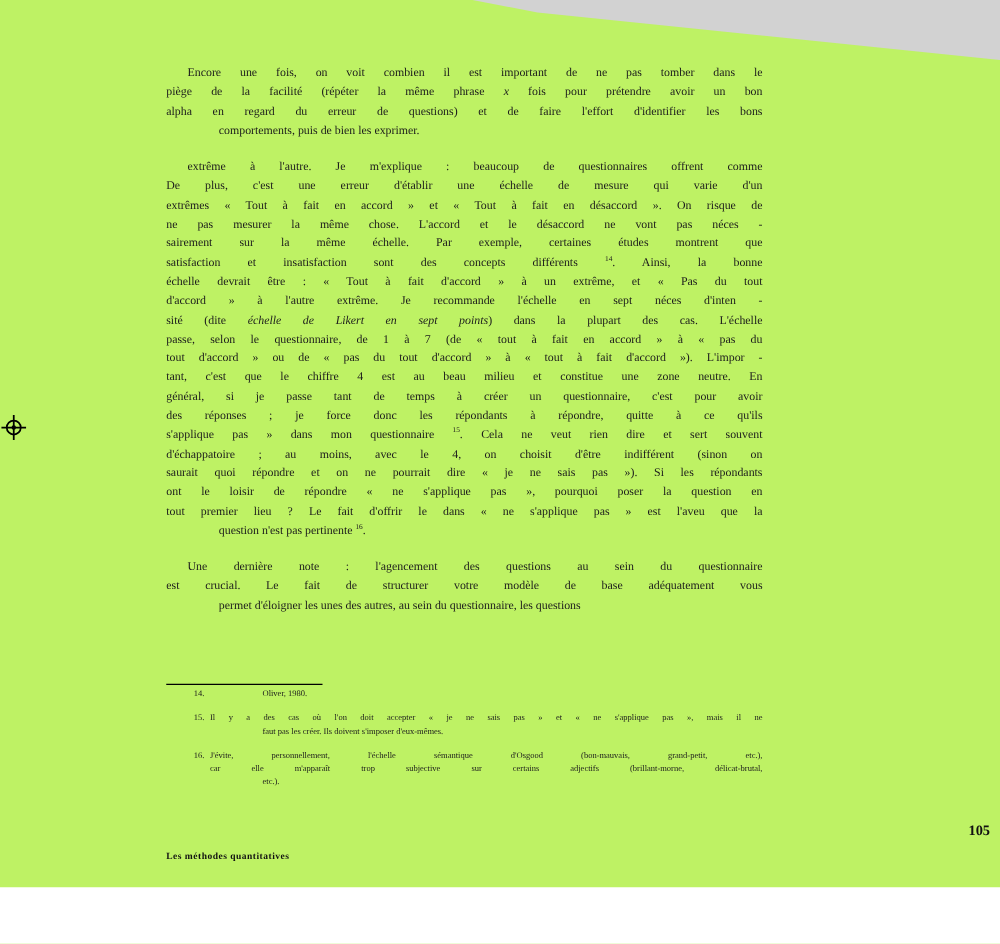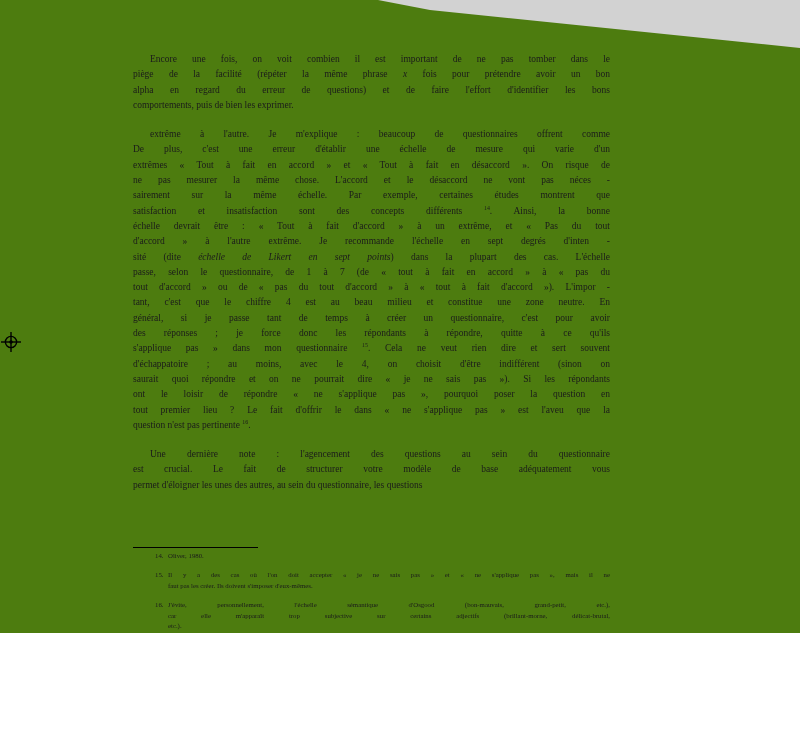--- a/index.html
+++ b/index.html
@@ -1,21 +1,21 @@
 <!DOCTYPE html>
 <html><head>
 <meta charset="utf-8">
 <style>
   * { margin: 0; padding: 0; box-sizing: border-box; }
   html, body { background: #ffffff; }
   .canvas {
     position: relative;
     width: 800px;
-    height: 633px;
-    background: #4d7c0f;
+    height: 710px;
+    background: #bef264;
     overflow: hidden;
     font-family: "Liberation Serif", "DejaVu Serif", serif;
     color: #141414;
   }
   
   .curl {
     position: absolute;
     top: 0; left: 0;
     width: 800px; height: 55px;
     background: #d2d2d2;
@@ -29,21 +29,21 @@
     left: 133px; top: 52px; width: 477px;
   }
   .para { margin-bottom: 14px; }
   .tl {
     font-size: 9.5px;
     line-height: 15.3px;
     text-align: justify;
     text-align-last: justify;
     color: #1b1b1b;
   }
-  .tl.last { text-align-last: left; }
+  .tl.last { text-align-last: left; margin-left: 42px; }
   .para .tl:first-child { text-indent: 17px; }
   sup { font-size: 0.62em; line-height: 0; vertical-align: super; }
   
   .fn-rule {
     position: absolute;
     left: 133px; top: 547px;
     width: 125px; height: 1px;
     background: #000;
   }
   .footnotes {
@@ -116,21 +116,21 @@
           <div class="tl last">comportements, puis de bien les exprimer.</div>
         </div>
         <div class="para">
           <div class="tl">extrême à l'autre. Je m'explique : beaucoup de questionnaires offrent comme</div>
           <div class="tl">De plus, c'est une erreur d'établir une échelle de mesure qui varie d'un</div>
           <div class="tl">extrêmes « Tout à fait en accord » et « Tout à fait en désaccord ». On risque de</div>
           <div class="tl">ne pas mesurer la même chose. L'accord et le désaccord ne vont pas néces -</div>
           <div class="tl">sairement sur la même échelle. Par exemple, certaines études montrent que</div>
           <div class="tl">satisfaction et insatisfaction sont des concepts différents <sup>14</sup>. Ainsi, la bonne</div>
           <div class="tl">échelle devrait être : « Tout à fait d'accord » à un extrême, et « Pas du tout</div>
-          <div class="tl">d'accord » à l'autre extrême. Je recommande l'échelle en sept degrés d'inten -</div>
+          <div class="tl">d'accord » à l'autre extrême. Je recommande l'échelle en sept néces d'inten -</div>
           <div class="tl">sité (dite <i>échelle de Likert en sept points</i>) dans la plupart des cas. L'échelle</div>
           <div class="tl">passe, selon le questionnaire, de 1 à 7 (de « tout à fait en accord » à « pas du</div>
           <div class="tl">tout d'accord » ou de « pas du tout d'accord » à « tout à fait d'accord »). L'impor -</div>
           <div class="tl">tant, c'est que le chiffre 4 est au beau milieu et constitue une zone neutre. En</div>
           <div class="tl">général, si je passe tant de temps à créer un questionnaire, c'est pour avoir</div>
           <div class="tl">des réponses ; je force donc les répondants à répondre, quitte à ce qu'ils</div>
           <div class="tl">s'applique pas » dans mon questionnaire <sup>15</sup>. Cela ne veut rien dire et sert souvent</div>
           <div class="tl">d'échappatoire ; au moins, avec le 4, on choisit d'être indifférent (sinon on</div>
           <div class="tl">saurait quoi répondre et on ne pourrait dire « je ne sais pas »). Si les répondants</div>
           <div class="tl">ont le loisir de répondre « ne s'applique pas », pourquoi poser la question en</div>

